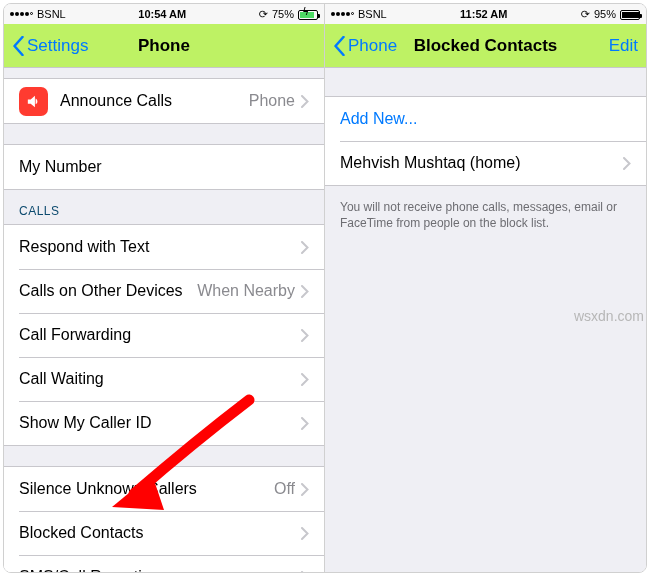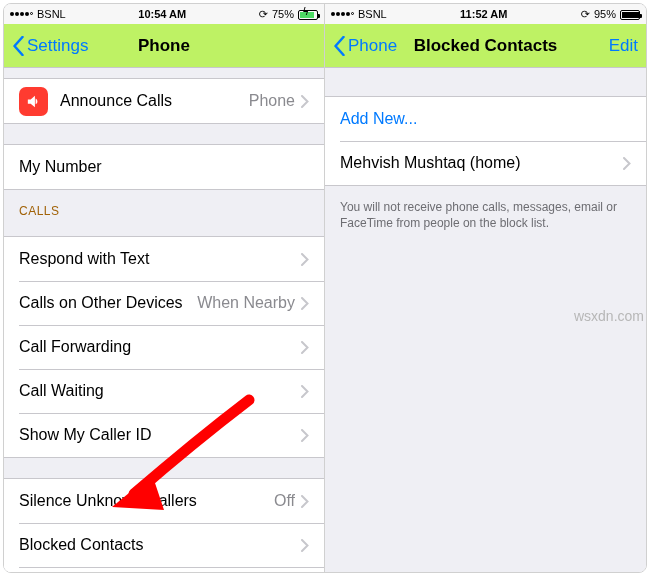--- a/index.html
+++ b/index.html
@@ -75,21 +75,21 @@
     pointer-events:none;
   }
   .nav-right {
     margin-left:auto; color:#007aff; font-size:17px;
   }
   
   .content { flex:1; overflow:hidden; }
   .gap { height:28px; }
   .gap-sm { height:20px; }
   .section-header {
-    font-size:12px; color:#a16207; padding: 6px 15px 18px; text-transform:uppercase; letter-spacing:0.5px;
+    font-size:12px; color:#0c4a6e; padding: 6px 15px 6px; text-transform:uppercase; letter-spacing:0.5px;
     margin-top:8px;
   }
   .cell {
     background:#fff;
     min-height:44px;
     display:flex;
     align-items:center;
     padding: 6px 15px;
     position:relative;
     font-size:16px;

